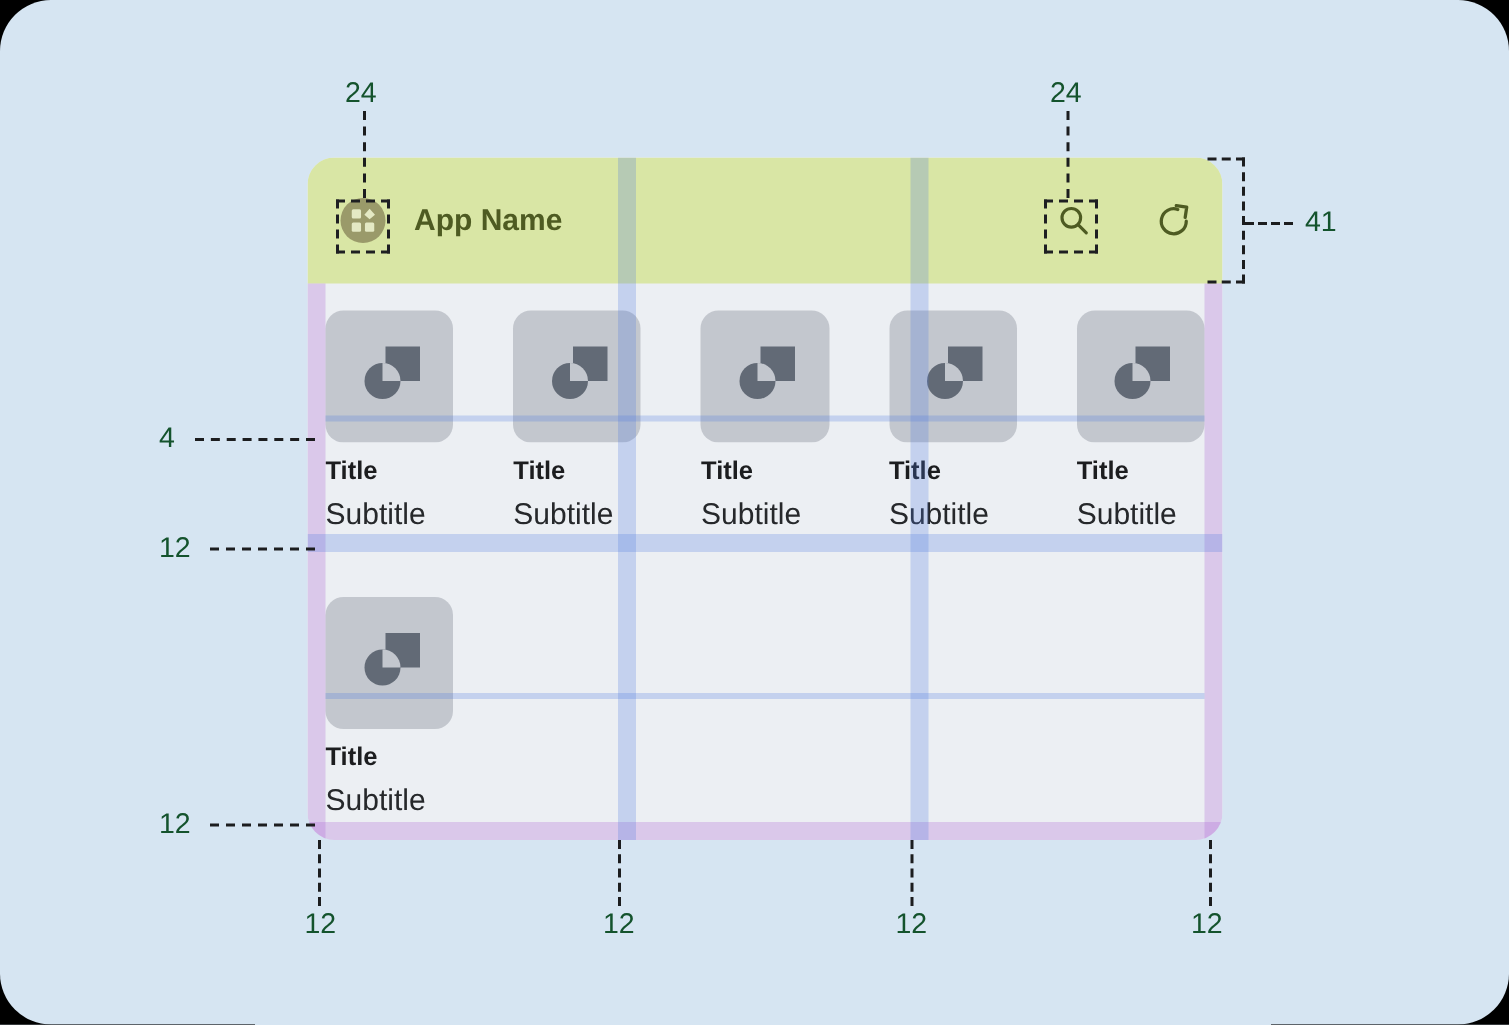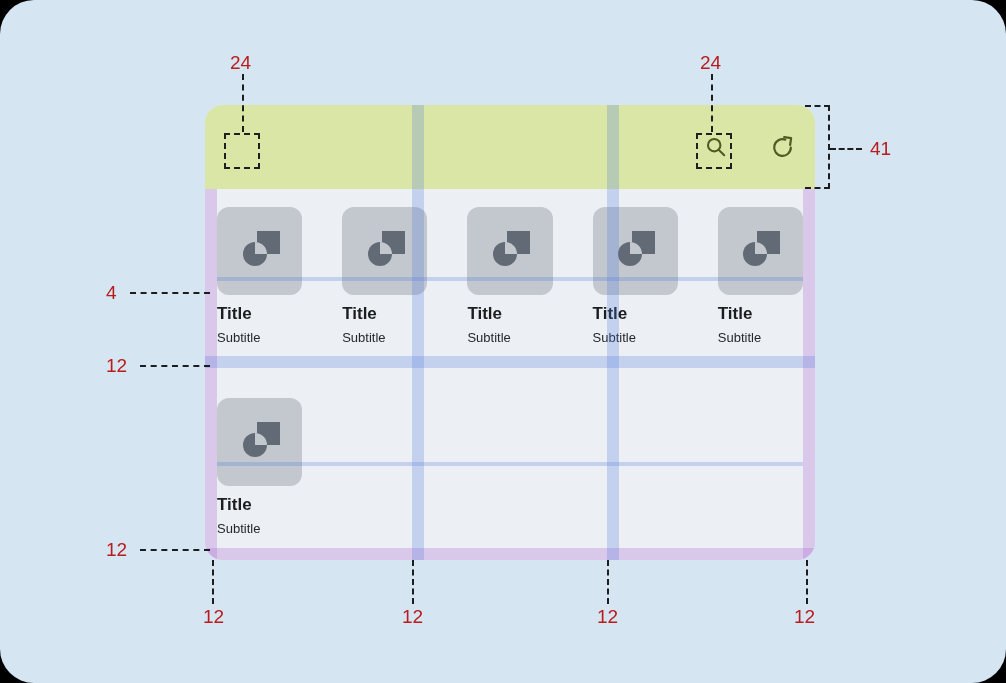--- a/index.html
+++ b/index.html
@@ -123,21 +123,21 @@
     flex: 1 1 auto;
   }
   .card-title {
     font-size: 17px;
     font-weight: 700;
     color: #1c1d1f;
     line-height: 1.25;
     padding-top: 4px;
   }
   .card-subtitle {
-    font-size: 13px;
+    font-size: 20px;
     color: #26282b;
     line-height: 1.3;
     padding-top: 6px;
   }
 
   
   .overlay {
     position: absolute;
     pointer-events: none;
   }
@@ -148,21 +148,21 @@
   .dashbox {
     position: absolute;
     border: 2px dashed #1e1f22;
     box-sizing: border-box;
   }
 
   
   .ann-label {
     position: absolute;
     font-size: 19px;
-    color: #b91c1c;
+    color: #14532d;
     white-space: nowrap;
   }
   .dash-h {
     position: absolute;
     border-top: 2px dashed #1c1d1f;
     height: 0;
   }
   .dash-v {
     position: absolute;
     border-left: 2px dashed #1c1d1f;
@@ -176,20 +176,31 @@
   }
 </style>
 </head>
 <body>
 
 <div id="canvas">
 
   <div id="device">
 
     <div id="appbar">
+      <div id="appbar-left">
+        <span id="app-logo">
+          <svg width="18" height="18" viewBox="0 0 18 18" aria-hidden="true">
+            <rect x="1.5" y="1.5" width="6.2" height="6.2" rx="1" fill="#e4e9c4"></rect>
+            <rect x="1.5" y="10.3" width="6.2" height="6.2" rx="1" fill="#e4e9c4"></rect>
+            <rect x="10.3" y="10.3" width="6.2" height="6.2" rx="1" fill="#e4e9c4"></rect>
+            <path d="M13.4 1.2 L17 5.1 L13.4 8.2 L9.9 5.1 Z" fill="#e4e9c4"></path>
+          </svg>
+        </span>
+        <span id="app-title">App Name</span>
+      </div>
 
       <div id="appbar-right">
         <span class="appbar-icon">
           <svg width="24" height="24" viewBox="0 0 24 24" aria-hidden="true">
             <circle cx="10.2" cy="10.2" r="6.2" fill="none" stroke="#4e5b22" stroke-width="2.1"></circle>
             <line x1="14.9" y1="14.9" x2="20.2" y2="20.2" stroke="#4e5b22" stroke-width="2.1" stroke-linecap="round"></line>
           </svg>
         </span>
         <span class="appbar-icon">
           <svg width="25" height="25" viewBox="0 0 24 24" aria-hidden="true">

